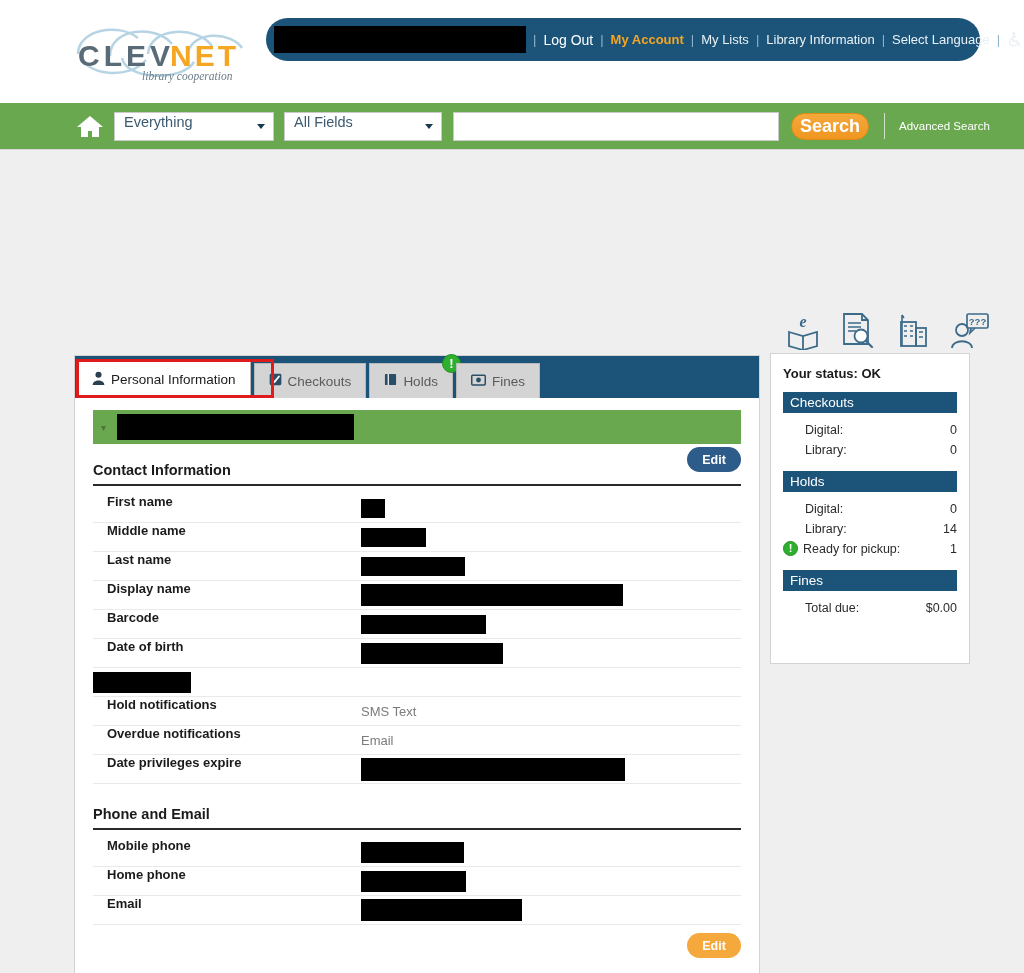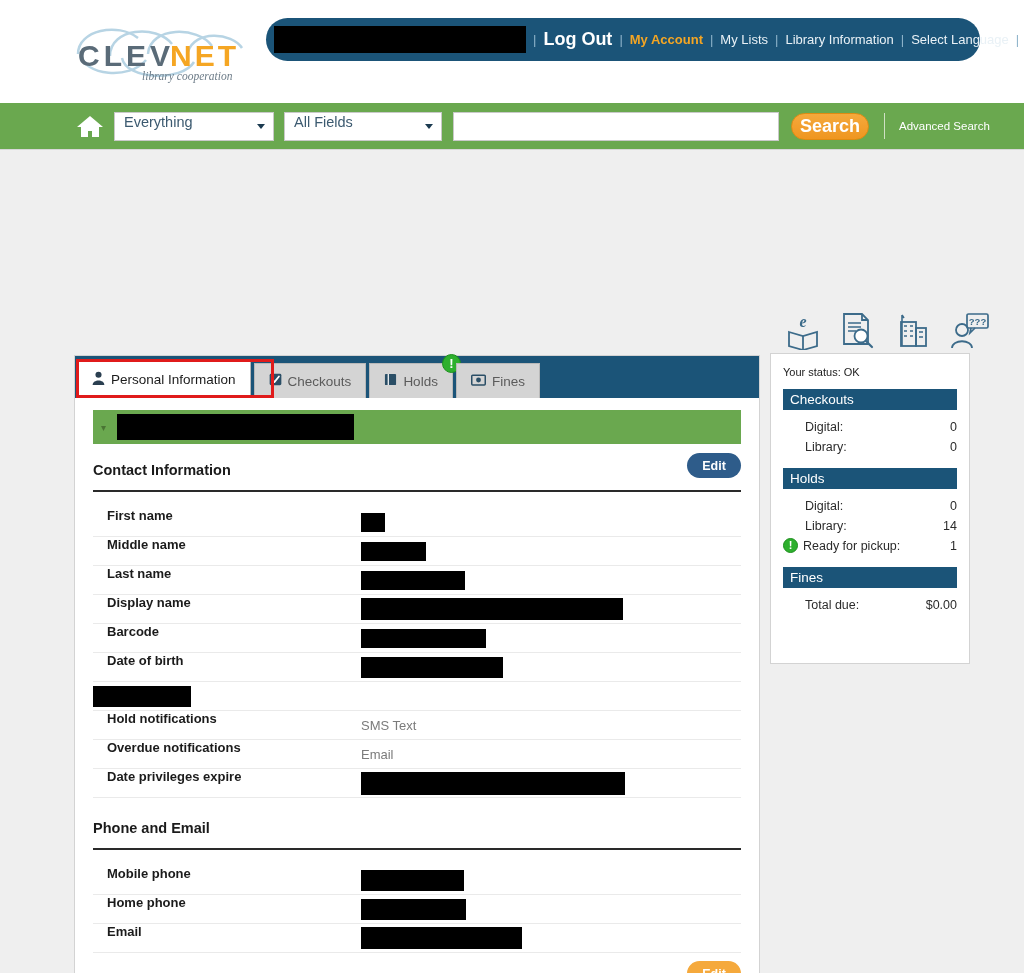--- a/index.html
+++ b/index.html
@@ -37,21 +37,21 @@
   }
   .nav-sep {
     color: #8fb4cb; font-size: 13px;
     margin: 0 7px; flex: none;
   }
   .nav-link {
     color: #e9f1f6; font-size: 13px;
     white-space: nowrap; flex: none;
     text-decoration: none;
   }
-  .nav-link.strong { font-weight: bold; color: #ffffff; font-size: 18px; text-align: center; }
+  .nav-link.strong { font-weight: normal; color: #ffffff; font-size: 14px; text-align: center; }
   .nav-link.accent { font-weight: bold; color: #f5a623; font-size: 13px; }
   .nav-icon { flex: none; display: flex; align-items: center; }
 
   
   .search-band {
     position: relative;
     width: 1024px; height: 47px;
     background: #6aa84f;
     display: flex; align-items: center;
     border-bottom: 1px solid #d8d8d8;
@@ -184,22 +184,22 @@
   .chev { width: 12px; flex: none; color: #3f6b2b; font-size: 10px; }
   .chev.open { color: #4a7534; }
   .acc-redact { width: 237px; height: 26px; background: #000; margin-left: 4px; }
 
   .panel { padding: 18px 18px 0 18px; }
 
   .sect-head {
     position: relative;
     display: flex; align-items: flex-end;
     border-bottom: 2px solid #2a2a2a;
-    padding-bottom: 12px;
-    margin-bottom: 16px;
+    padding-bottom: 6px;
+    margin-bottom: 8px;
   }
   .sect-title { font-size: 14.5px; font-weight: bold; color: #1b1b1b; }
 
   .edit-btn {
     position: absolute;
     width: 54px; height: 25px;
     border-radius: 13px;
     color: #fff; font-size: 12.5px; font-weight: bold;
     display: flex; align-items: center; justify-content: center;
     cursor: pointer;
@@ -243,21 +243,21 @@
   .edit-row .edit-orange { right: 0; top: 8px; }
 
   
   .status-panel {
     position: absolute; left: 770px; top: 203px;
     width: 200px; height: 311px;
     background: #ffffff;
     border: 1px solid #d3d3d3;
     padding: 12px 12px 0 12px;
   }
-  .status-title { font-size: 11px; font-weight: normal; color: #1b1b1b; margin-bottom: 11px; }
+  .status-title { font-size: 13px; font-weight: bold; color: #1b1b1b; margin-bottom: 11px; }
   .status-head {
     background: #1b5478; color: #ffffff;
     font-size: 13.5px; padding: 3px 7px;
     margin-bottom: 4px;
   }
   .status-row {
     display: flex; align-items: flex-end;
     font-size: 12.5px; color: #2b2b2b;
     height: 20px;
     padding-left: 22px;

